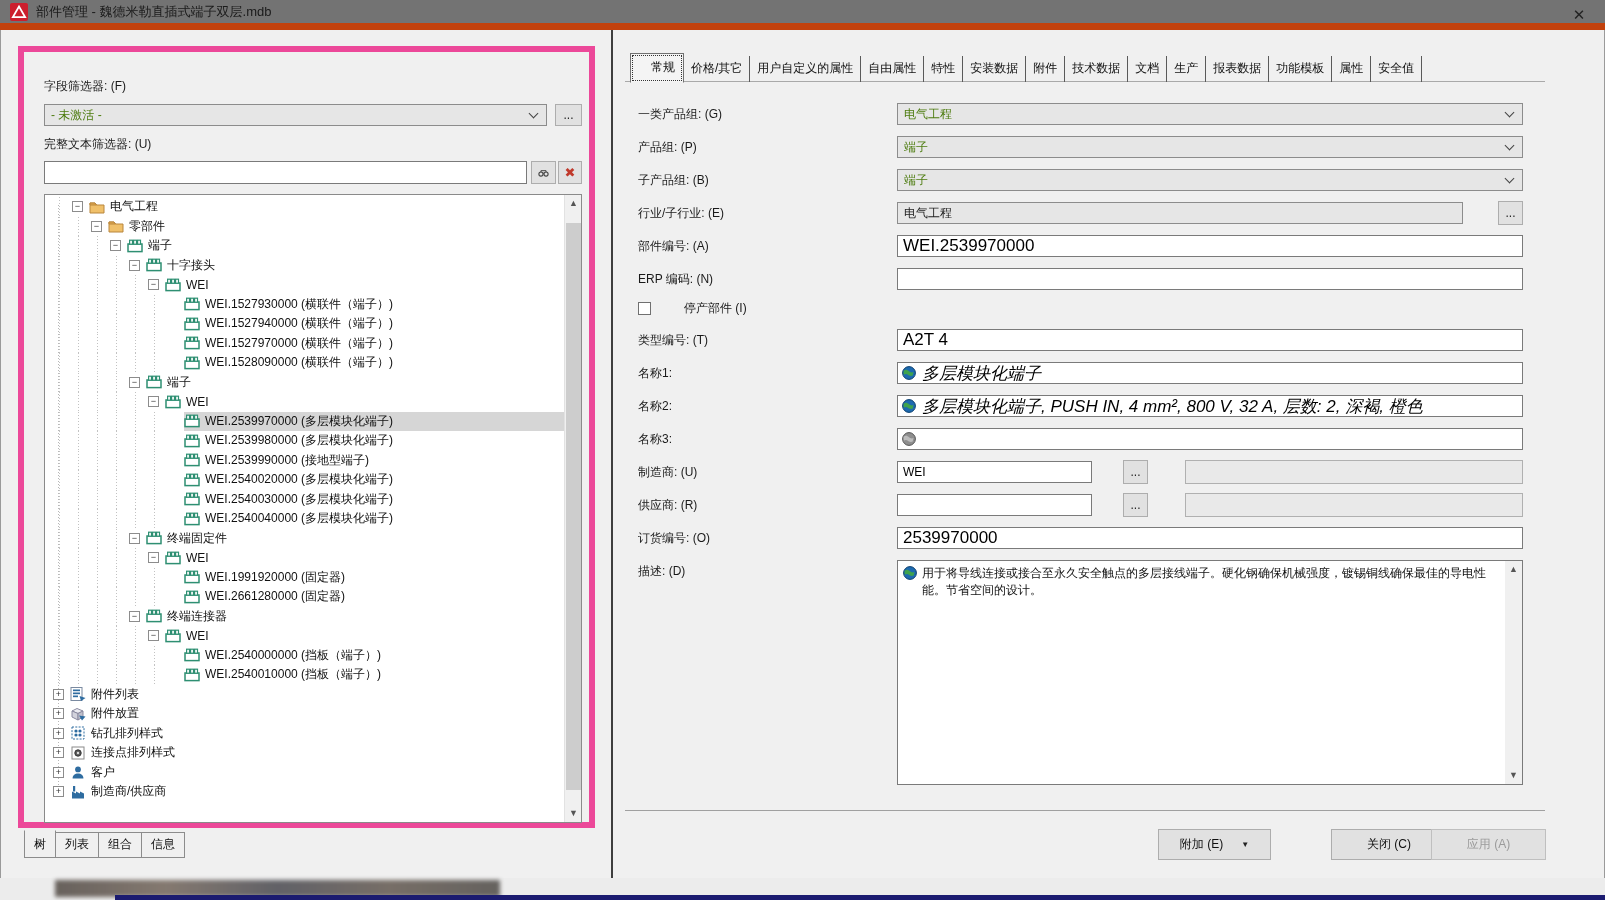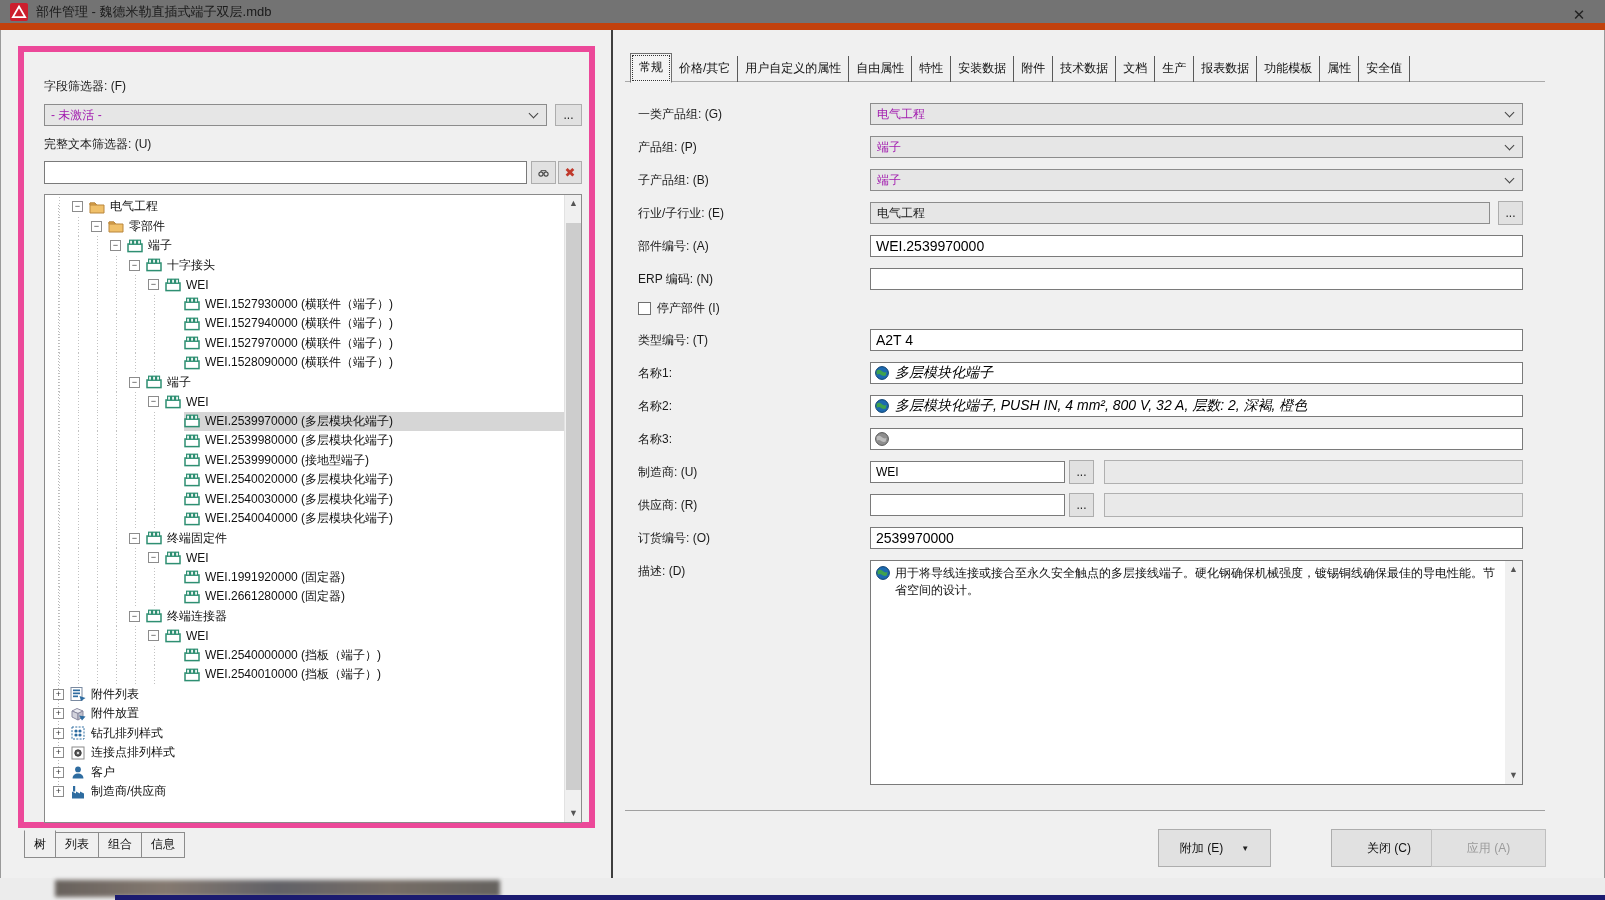--- a/index.html
+++ b/index.html
@@ -17,21 +17,21 @@
 
   
   .splitter { position:absolute; left:611px; top:30px; width:2px; height:848px; background:#3e3e3e; }
 
   
   .groupbox { position:absolute; left:18px; top:46px; width:577px; height:782px;
               border:6px solid #ec4899; background:#f0f0f0; }
   .gb-label { position:absolute; left:20px; font-size:12px; color:#1a1a1a; }
   .combo { display:flex; align-items:center; justify-content:space-between;
            background:#e6e6e6; border:1px solid #8c8c8c; height:22px; }
-  .combo .cval { font-size:12px; color:#a21caf; padding-left:6px; white-space:nowrap; overflow:hidden; }
+  .combo .cval { font-size:12px; color:#4d7c0f; padding-left:6px; white-space:nowrap; overflow:hidden; }
   .chev { width:7px; height:7px; border-right:1.5px solid #444; border-bottom:1.5px solid #444;
           transform:rotate(45deg); margin-right:9px; margin-top:-3px; flex:none; }
   .btn { background:#e1e1e1; border:1px solid #adadad; font-size:12px; color:#222;
          display:inline-flex; align-items:center; justify-content:center; }
   .field-filter-combo { position:absolute; left:20px; top:52px; width:503px; }
   .field-filter-more { position:absolute; left:531px; top:52px; width:27px; height:22px; }
   .ft-input { position:absolute; left:20px; top:109px; width:483px; height:23px;
               border:1px solid #7a7a7a; background:#fff; font-size:12px; padding:0 5px; }
   .ft-search { position:absolute; left:507px; top:109px; width:25px; height:23px; }
   .ft-clear  { position:absolute; left:534px; top:109px; width:24px; height:23px;
@@ -68,49 +68,49 @@
   .btab:first-child { border-left:1px solid #8c8c8c; }
   .btab.active { border-top:1px solid #f0f0f0; margin-top:0; padding-top:5px; border-left:1px solid #8c8c8c; }
   .btab.active + .btab { border-left:none; }
 
   
   .rtabs { position:absolute; left:630px; top:56px; display:flex; align-items:flex-end; height:26px; }
   .rtab { font-size:12px; color:#111; padding:4px 7px 5px 7px; border-right:1px solid #5a5a5a;
           white-space:nowrap; }
   .rtab:last-child { border-right:1px solid #5a5a5a; }
   .rtab.active { border:1px solid #707070; border-bottom:1px solid #f0f0f0; background:#f4f4f4;
-                 outline:1px dotted #333; outline-offset:-3px; padding:5px 8px 6px 8px; margin-bottom:-1px; }
+                 outline:1px dotted #333; outline-offset:-3px; padding:5px 8px 6px 20px; margin-bottom:-1px; }
   .tabline { position:absolute; left:625px; top:81px; width:920px; height:1px; background:#a9a9a9; }
 
   .form { position:absolute; left:625px; top:95px; width:898px; padding:8px 0 0 13px; }
-  .frow { display:flex; align-items:center; height:22px; margin-bottom:11px; }
+  .frow { display:flex; align-items:center; height:22px; margin-bottom:11px;gap:27px; }
   .flabel { width:232px; flex:none; font-size:12px; color:#1a1a1a; }
   .fcombo { flex:1; }
-  .ftext { flex:1; height:22px; border:1px solid #7a7a7a; background:#fff; font-size:14px; padding:0 5px; }
+  .ftext { flex:1; height:22px; border:1px solid #7a7a7a; background:#fff; font-size:17px; padding:0 5px; }
   .readonly-field { flex:1; height:22px; background:#e6e6e6; border:1px solid #8c8c8c;
                     font-size:12px; color:#222; display:flex; align-items:center; padding-left:6px; }
   .more-btn { width:25px; height:24px; flex:none; margin-left:8px; font-size:12px; }
   .chkrow { height:14px; margin:4px 0 14px 0; }
   .checkbox { width:13px; height:13px; border:1px solid #707070; background:#fff; flex:none; margin-right:6px; }
   .chklabel { font-size:12px; color:#1a1a1a; }
   .globe-wrap { position:relative; flex:1; display:flex; }
   .globe-wrap .ftext { padding-left:24px; width:100%;font-style:italic; }
   .globe { position:absolute; left:5px; top:4px; width:14px; height:14px; z-index:1; }
   .small-input { width:195px; flex:none; height:22px; border:1px solid #7a7a7a; background:#fff;
                  font-size:12px; padding:0 5px; }
   .dis-field { flex:1; height:24px; margin-left:10px; background:#e9e9e9; border:1px solid #b0b0b0; }
   .descrow { align-items:flex-start; height:auto; }
   .descrow .flabel { padding-top:3px; }
   .descbox { flex:1; height:225px; border:1px solid #7a7a7a; background:#fff; position:relative; }
   .desc-text { position:absolute; left:24px; right:22px; top:4px; font-size:12px; line-height:17px; color:#111; }
   .descbox .globe { top:5px; }
   .descbox .vscroll { border-left:none; }
 
   .hsep { position:absolute; left:625px; top:810px; width:920px; height:1px; background:#a0a0a0; }
-  .dlg-btn { position:absolute; top:829px; height:38px; background:#e1e1e1; border:1px solid #adadad;
+  .dlg-btn { position:absolute; top:829px; height:31px; background:#e1e1e1; border:1px solid #adadad;
              font-size:12px; color:#111; display:flex; align-items:center; justify-content:center; }
   .btn-extras { left:1158px; width:113px; }
   .btn-extras .arr { font-size:8px; margin-left:18px; color:#222; }
   .btn-close { left:1294px; width:116px;margin-left:37px; }
   .btn-apply { left:1431px; width:115px; color:#9b9b9b; border-color:#bfbfbf; }
 
   
   .bottom-area { position:absolute; left:0; top:878px; width:1605px; height:22px; background:#ececec; }
   .task-blur { position:absolute; left:55px; top:2px; width:445px; height:17px;
                background:linear-gradient(90deg,#473f39,#6b5d52,#3f3f46,#5a4f46,#44403c);

